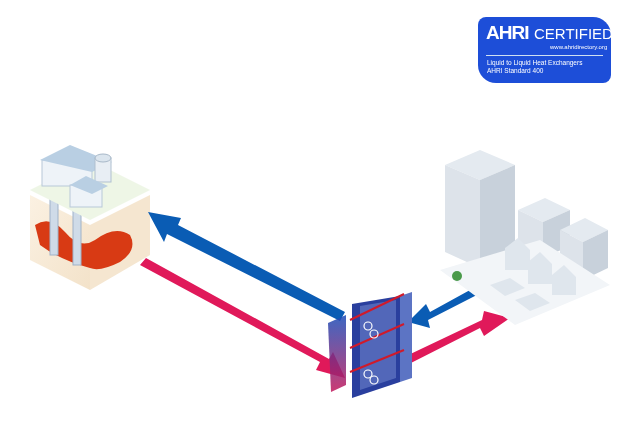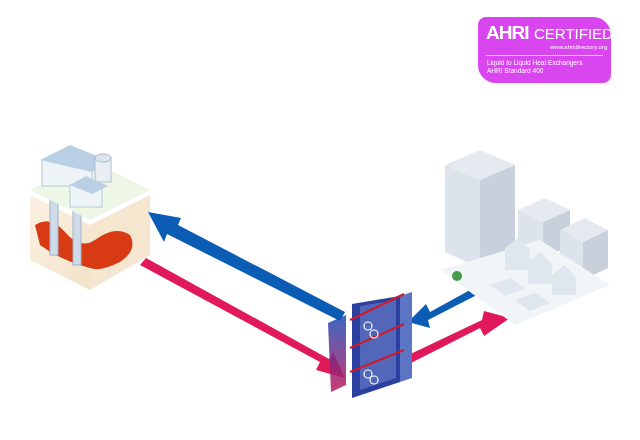--- a/index.html
+++ b/index.html
@@ -1,17 +1,17 @@
 <!DOCTYPE html>
 <html><head>
 <meta charset="utf-8">
 <style>
   html,body{margin:0;padding:0;background:#ffffff;}
   body{width:640px;height:440px;position:relative;overflow:hidden;font-family:"Liberation Sans",sans-serif;}
-  .badge{position:absolute;left:478px;top:17px;width:133px;height:66px;background:#d946ef;border-radius:8px 18px 8px 18px;color:#fff;}
+  .badge{position:absolute;left:478px;top:17px;width:133px;height:66px;background:#1d4ed8;border-radius:8px 18px 8px 18px;color:#fff;}
   .badge .ahri{position:absolute;left:8px;top:5px;font-weight:bold;font-size:19px;letter-spacing:-1px;font-family:"Liberation Sans",sans-serif;}
   .badge .cert{position:absolute;left:56px;top:8px;font-size:15px;font-family:"Liberation Sans",sans-serif;}
   .badge .url{position:absolute;left:72px;top:27px;font-size:6px;}
   .badge .line{position:absolute;left:8px;right:8px;top:38px;height:1px;background:#cfe0f2;}
   .badge .l1{position:absolute;left:9px;top:42px;font-size:6.5px;}
   .badge .l2{position:absolute;left:9px;top:50px;font-size:6.5px;}
   svg{position:absolute;left:0;top:0;}
 </style>
 </head>
 <body>

